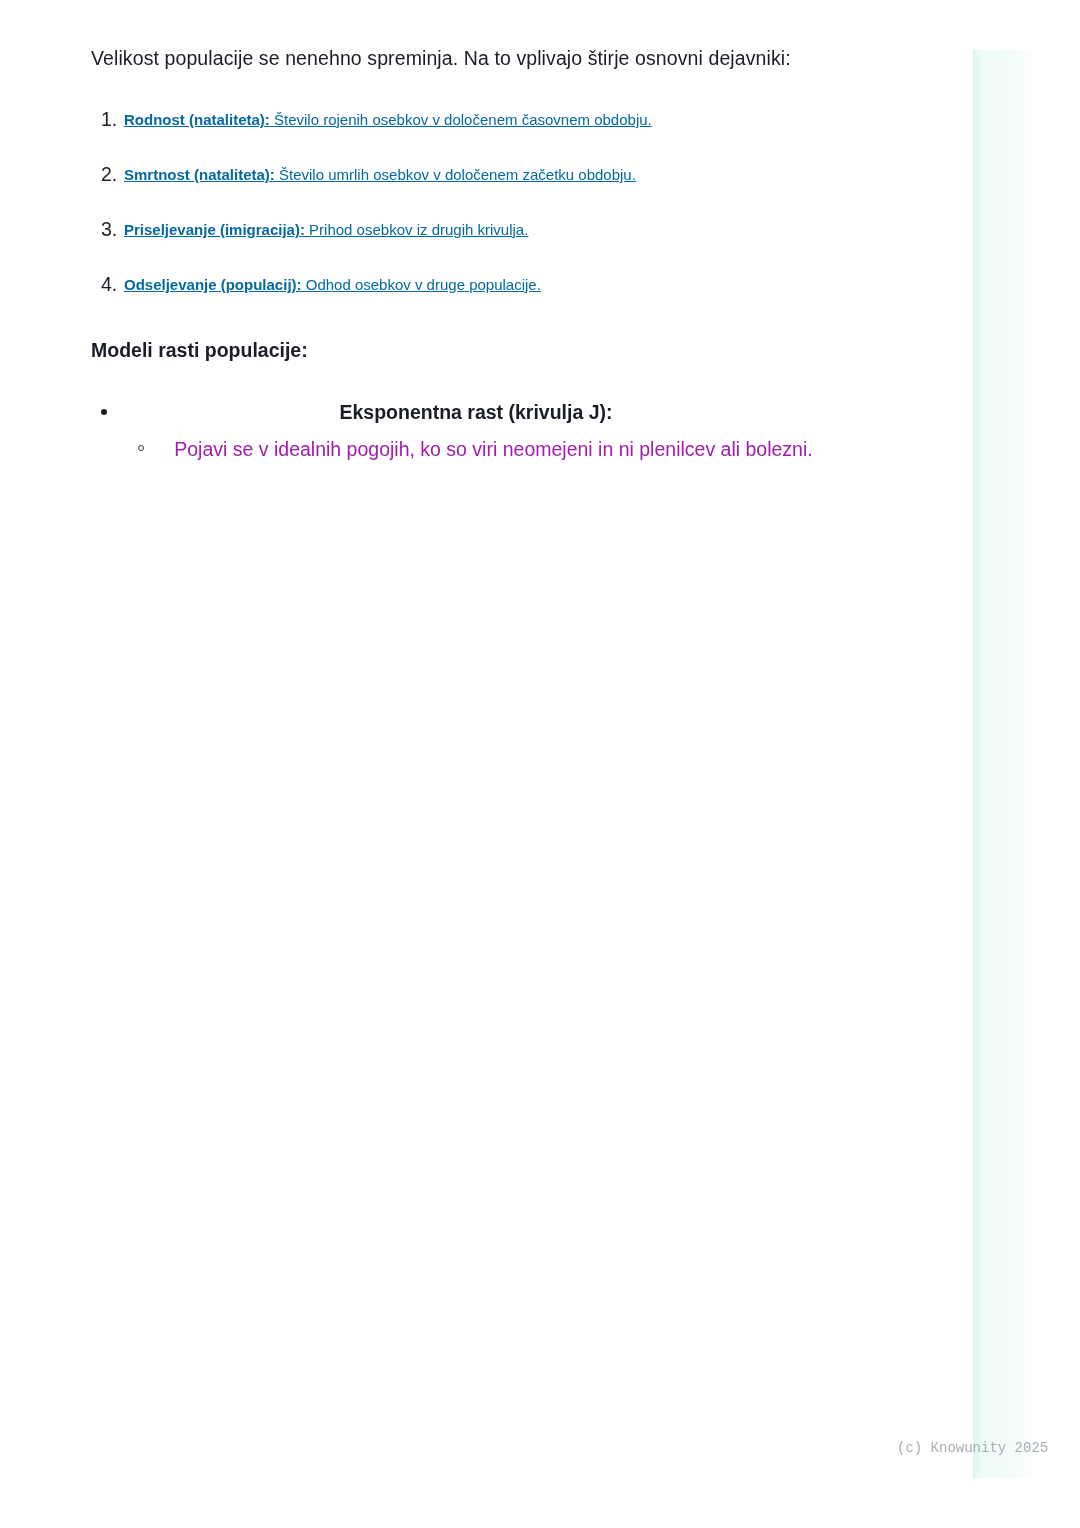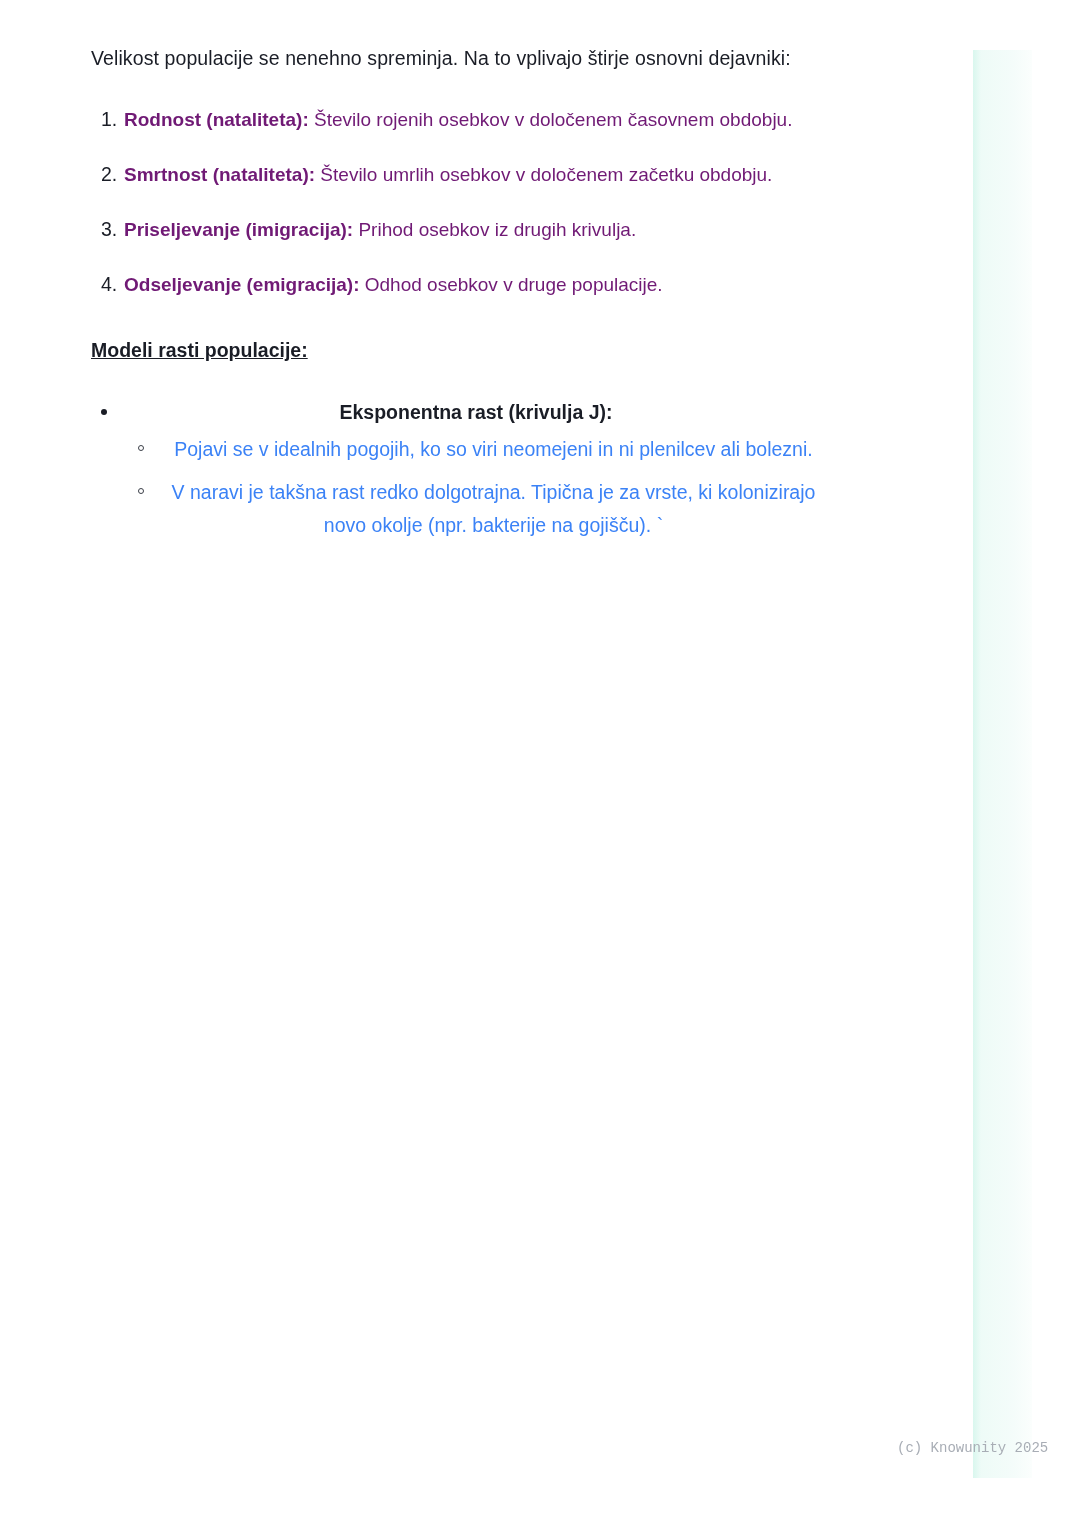--- a/index.html
+++ b/index.html
@@ -59,36 +59,36 @@
     font-weight: 700;
   }
 
   h3.section-heading {
     margin: 0;
     padding-top: 31px;
     font-size: 19.5px;
     line-height: 34px;
     font-weight: 700;
     color: #1a1d26;
-    text-decoration: underline;
   }
 
   ol.numbered {
     margin: 0;
     padding: 26px 0 0 0;
     list-style: none;
     counter-reset: item;
   }
   ol.numbered > li {
     position: relative;
     padding-left: 33px;
     margin-bottom: 20px;
-    font-size: 19px;
+    font-size: 15px;
     line-height: 35px;
-    color: #701a75;
+    color: #0369a1;
+    text-decoration: underline;
   }
   ol.numbered > li:last-child {
     margin-bottom: 0;
   }
   ol.numbered > li::before {
     counter-increment: item;
     content: counter(item) ".";
     position: absolute;
     left: 10px;
     top: 0;
@@ -127,21 +127,21 @@
     padding: 4px 0 0 0;
     list-style: none;
   }
   ul.sub-bulleted > li {
     position: relative;
     padding-left: 35px;
     margin-bottom: 10px;
     font-size: 19.5px;
     line-height: 33px;
     font-weight: 400;
-    color: #3b82f6;
+    color: #a21caf;
   }
   ul.sub-bulleted > li:last-child {
     margin-bottom: 0;
   }
   ul.sub-bulleted > li::before {
     content: "";
     position: absolute;
     left: 14px;
     top: 12px;
     width: 6px;
@@ -169,31 +169,30 @@
 <div class="edge-strip"></div>
 
 <div class="page">
 
   <p class="para intro">Velikost populacije se nenehno spreminja. Na to vplivajo štirje osnovni dejavniki:</p>
 
   <ol class="numbered">
     <li><b>Rodnost (nataliteta):</b><span> Število rojenih osebkov v določenem časovnem obdobju.</span></li>
     <li><b>Smrtnost (nataliteta):</b><span> Število umrlih osebkov v določenem začetku obdobju.</span></li>
     <li><b>Priseljevanje (imigracija):</b><span> Prihod osebkov iz drugih krivulja.</span></li>
-    <li><b>Odseljevanje (emigracija):</b><span> Odhod osebkov v druge populacije.</span></li>
+    <li><b>Odseljevanje (populacij):</b><span> Odhod osebkov v druge populacije.</span></li>
   </ol>
 
 
   <h3 class="section-heading">Modeli rasti populacije:</h3>
 
   <ul class="bulleted">
     <li class="bullet-item">
       <span>Eksponentna rast (krivulja J):</span>
       <ul class="sub-bulleted">
         <li>Pojavi se v idealnih pogojih, ko so viri neomejeni in ni plenilcev ali bolezni.</li>
-        <li>V naravi je takšna rast redko dolgotrajna. Tipična je za vrste, ki kolonizirajo novo okolje (npr. bakterije na gojišču). `</li>
       </ul>
     </li>
   </ul>
 
 </div>
 
 <div class="watermark">(c) Knowunity 2025</div>
 
 </body></html>

